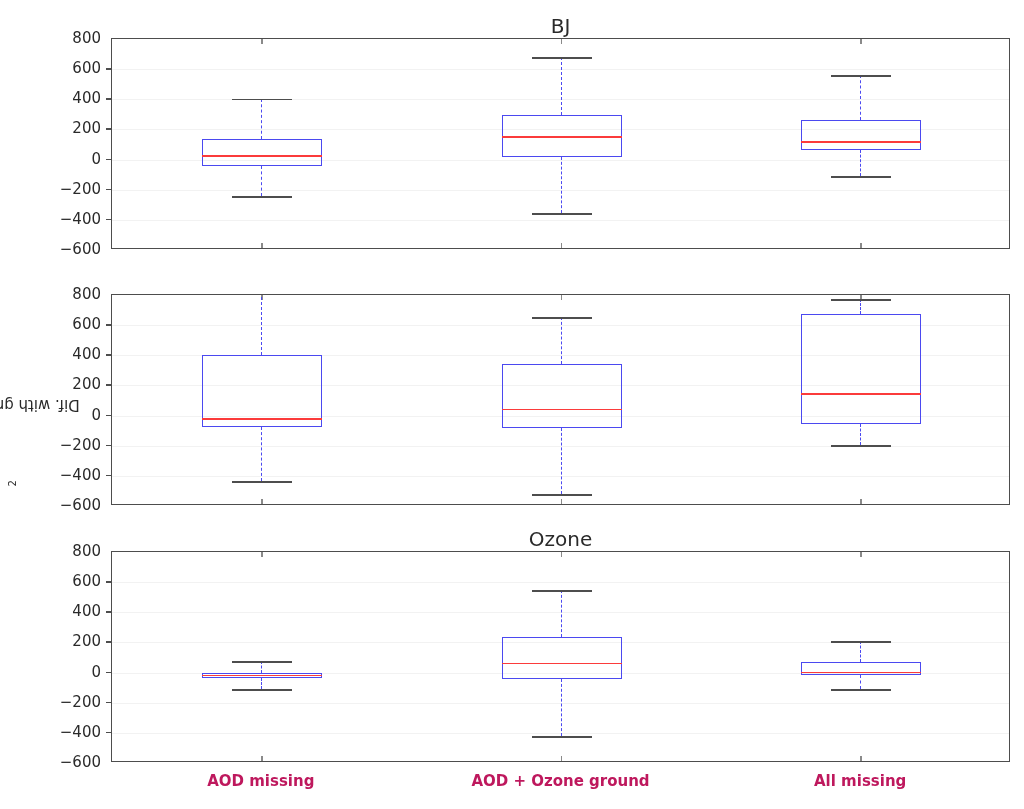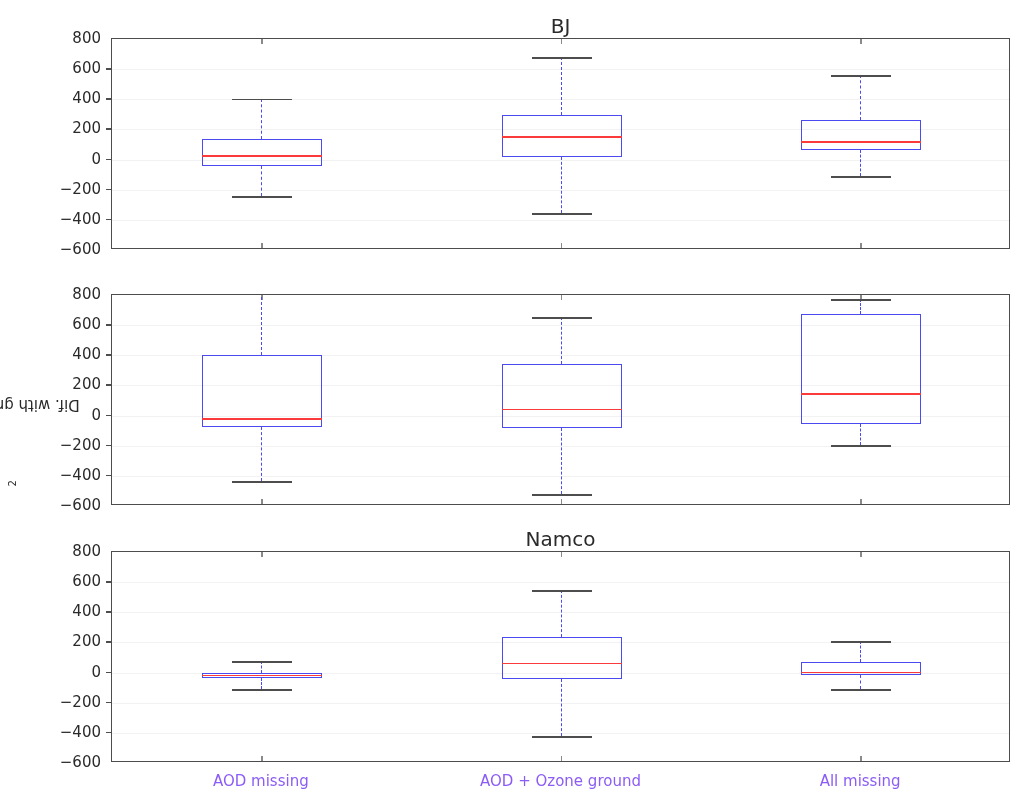--- a/index.html
+++ b/index.html
@@ -55,23 +55,24 @@
   .bp-box{position:absolute;border:1.6px solid #4b49f0;box-sizing:border-box;background:transparent;}
   .bp-median{position:absolute;height:1.8px;background:#fb3b3b;}
   .bp-whisker{position:absolute;width:0;border-left:1.8px dashed #4b49f0;}
   .bp-cap{position:absolute;height:1.8px;background:#4d4d4d;}
 
   .xlabels{position:absolute;left:0;right:0;}
   .xlabel{
     position:absolute;
     text-align:left;
     font-size:15px;
-    color:#8b5cf6;
+    color:#be185d;
     transform:translateX(-50%);
     white-space:nowrap;
+    font-weight:bold;
   }
 </style>
 </head>
 <body>
 
 <div id="fig">
 
   <div class="ylabel">
     <span>
       <span>Dif. with ground (W/m</span><sup>2</sup><span>)</span>
@@ -169,21 +170,21 @@
         <div class="ytick-mark" style="top: 90.4286px;"></div>
         <div class="ytick-label" style="top: 120.571px; right: 909px;">0</div>
         <div class="ytick-mark" style="top: 120.571px;"></div>
         <div class="ytick-label" style="top: 150.714px; right: 909px;">−200</div>
         <div class="ytick-mark" style="top: 150.714px;"></div>
         <div class="ytick-label" style="top: 180.857px; right: 909px;">−400</div>
         <div class="ytick-mark" style="top: 180.857px;"></div>
         <div class="ytick-label" style="top: 211px; right: 909px;">−600</div>
       </div>
       <div class="panel" style="left: 111px; top: 551px; width: 899px; height: 211px;">
-        <div class="title" style="top: -24px;">Namco</div>
+        <div class="title" style="top: -24px;">Ozone</div>
         <div class="axes">
           <div class="gridline" style="top: 30.1429px;"></div>
           <div class="gridline" style="top: 60.2857px;"></div>
           <div class="gridline" style="top: 90.4286px;"></div>
           <div class="gridline" style="top: 120.571px;"></div>
           <div class="gridline" style="top: 150.714px;"></div>
           <div class="gridline" style="top: 180.857px;"></div>
           <div class="xtick-mark-top" style="left: 149.133px;"></div>
           <div class="xtick-mark-top" style="top: 204px; left: 149.133px;"></div>
           <div class="xtick-mark-top" style="left: 448.8px;"></div>

